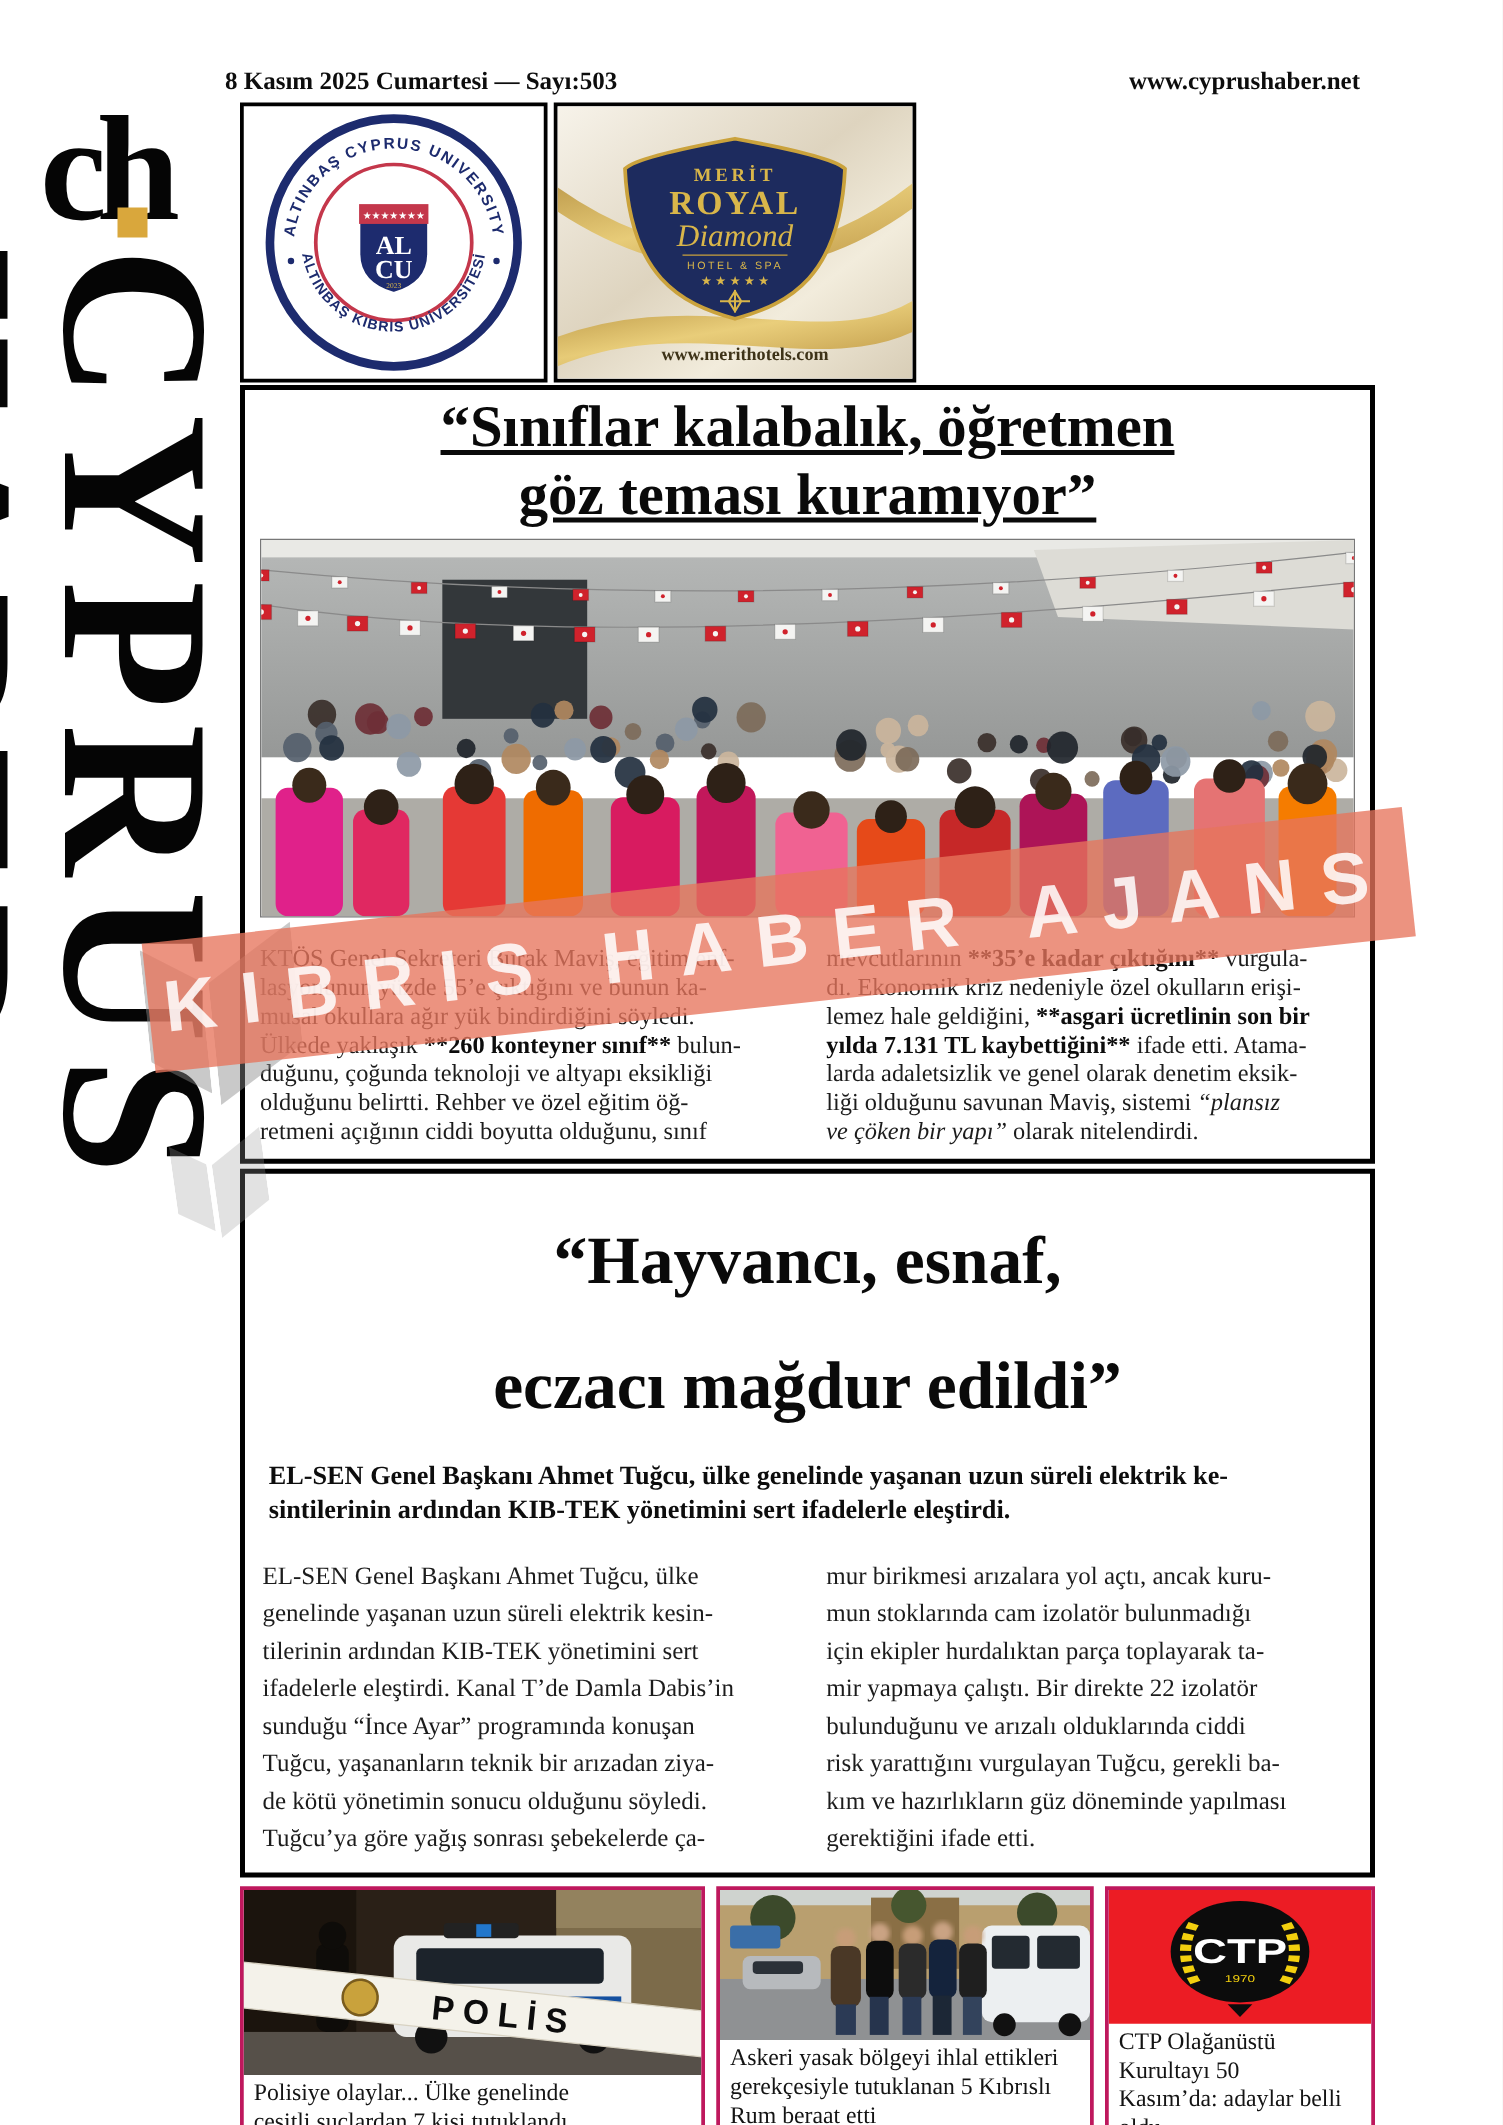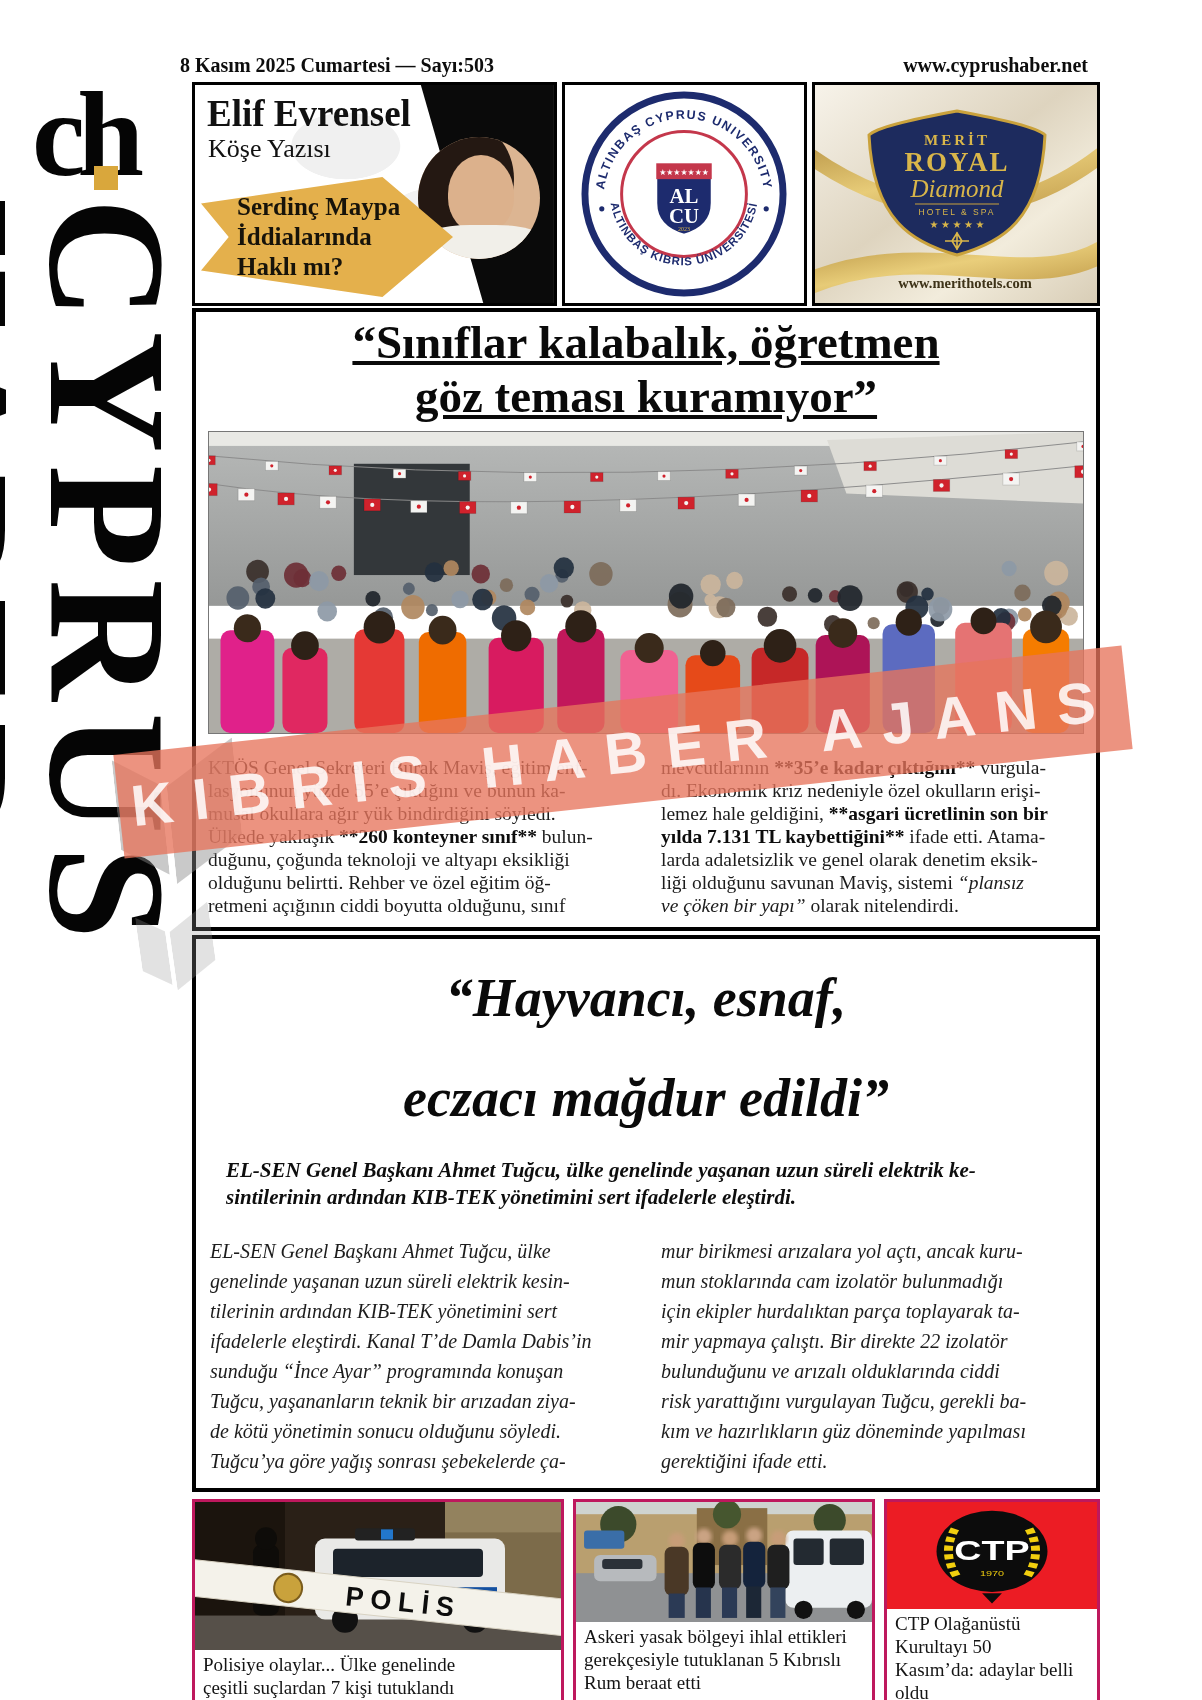--- a/index.html
+++ b/index.html
@@ -45,23 +45,23 @@
 
   
   .article1{border:4px solid #000;box-sizing:border-box;margin-top:2px;padding:4px 12px 10px;background:#fff;}
   .headline1{text-align:center;font-weight:700;font-size:47px;line-height:1.14;white-space:pre-line;color:#0a0a0a;text-decoration:underline;}
   .photo-wrap{margin:8px 0 10px;border:1px solid #777;}
   .photo-wrap svg{display:block;width:100%;}
   .cols{display:flex;gap:30px;}
   .col{flex:1;font-size:19.5px;line-height:1.18;color:#1c1c1c;text-align:justify;margin-top:12px;}
   .col b{color:#0c0c0c;}
 
-  .article2{border:4px solid #000;box-sizing:border-box;margin-top:4px;padding:10px 14px 12px;background:#fff;font-style:italic;}
+  .article2{border:4px solid #000;box-sizing:border-box;margin-top:4px;padding:20px 14px 12px;background:#fff;}
   .headline2{text-align:center;font-weight:700;font-size:54px;line-height:1.85;white-space:pre-line;color:#0a0a0a;}
-  .lede{font-weight:700;font-size:21px;line-height:1.3;margin:8px 16px 12px;white-space:pre-line;color:#0d0d0d;}
+  .lede{font-weight:700;font-size:21px;line-height:1.3;margin:8px 5px 12px;white-space:pre-line;color:#0d0d0d;}
   .cols2 .col{font-size:20px;line-height:1.5;text-align:left;}
 
   
   .bottom-row{display:flex;gap:9px;margin-top:7px;height:213px;}
   .bbox{border:3px solid #be185d;box-sizing:border-box;background:#fff;display:flex;flex-direction:column;overflow:hidden;}
   .b1{width:372px;}.b2{width:302px;}.b3{width:216px;}
   .bbox svg{display:block;width:100%;}
   .caption{font-size:19px;line-height:1.22;padding:3px 8px 4px;white-space:pre-line;color:#141414;}
 
   
@@ -96,35 +96,20 @@
       <span>ch</span>
       <span class="mast-dot"></span>
     </div>
     <div class="mast-title">CYPRUS HABER</div>
   </div>
 
   <div class="content">
 
     <div class="promo-row">
 
-      <div class="box elif">
-        <div class="elif-wedge"></div>
-        <div class="elif-name">Elif Evrensel</div>
-        <div class="elif-role">Köşe Yazısı</div>
-        <div class="elif-photo">
-          <div class="elif-hair"></div>
-          <div class="elif-face"></div>
-          <div class="elif-shoulder"></div>
-        </div>
-        <div class="elif-arrow">
-          <div class="elif-q">Serdinç Maypa
-İddialarında
-Haklı mı?</div>
-        </div>
-      </div>
 
       <div class="box alcu">
         <svg width="208" height="208" viewBox="0 0 210 210">
           <defs>
             <path id="arcTop" d="M 24,110 A 81,81 0 0 1 186,110"></path>
             <path id="arcBot" d="M 30,102 A 75,75 0 0 0 180,102"></path>
           </defs>
           <circle cx="105" cy="105" r="100" fill="#fff" stroke="#1d2b6e" stroke-width="7"></circle>
           <circle cx="105" cy="105" r="63" fill="#fff" stroke="#c4374b" stroke-width="3"></circle>
           <text font-family="Liberation Sans, sans-serif" font-size="12.5" font-weight="bold" fill="#1d2b6e" letter-spacing="1.5">

